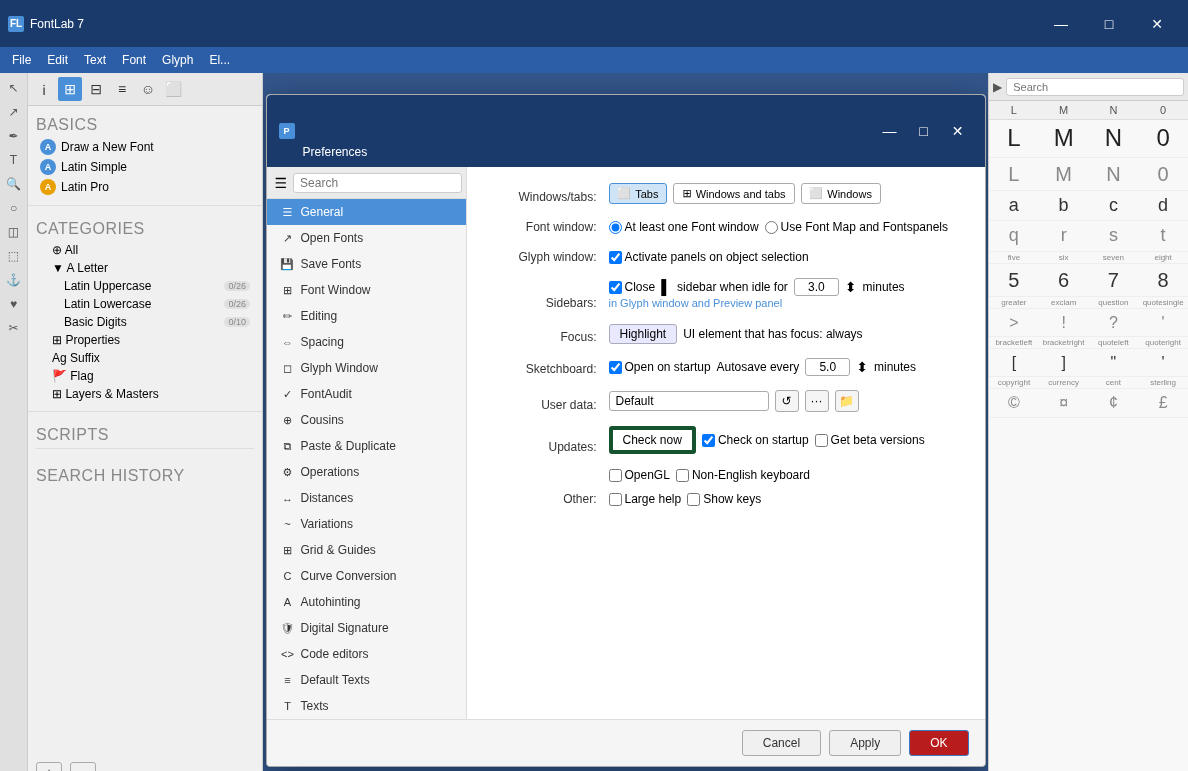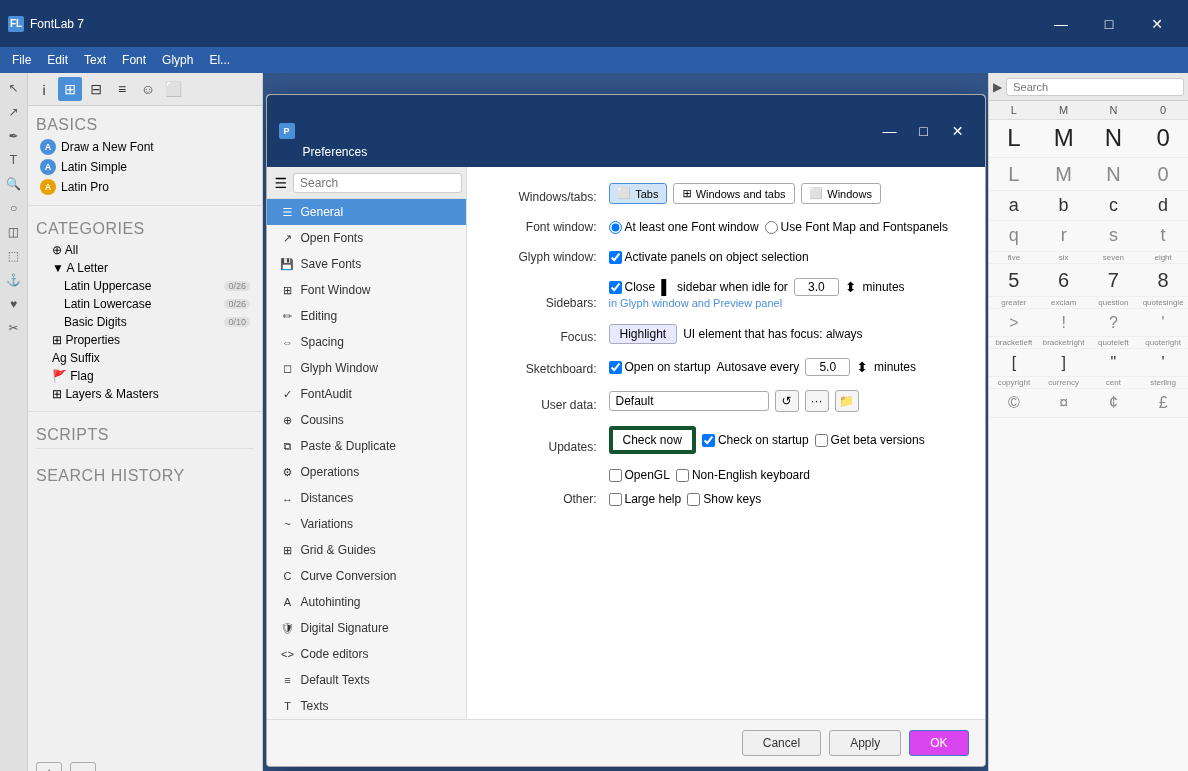--- a/index.html
+++ b/index.html
@@ -427,21 +427,21 @@
       border-radius: 0 0 4px 4px;
     }
     .btn {
       padding: 5px 20px;
       border-radius: 3px;
       cursor: pointer;
       font-size: 12px;
       border: 1px solid #aaa;
     }
     .btn-default { background: #f0f0f0; color: #333; }
-    .btn-primary { background: #d946ef; color: white; border-color: #3a7bc8; }
+    .btn-primary { background: #b91c1c; color: white; border-color: #3a7bc8; }
 
     
     .small-divider {
       height: 1px;
       background: #ddd;
       margin: 4px 0;
     }
   </style>
 </head>
 <body>

